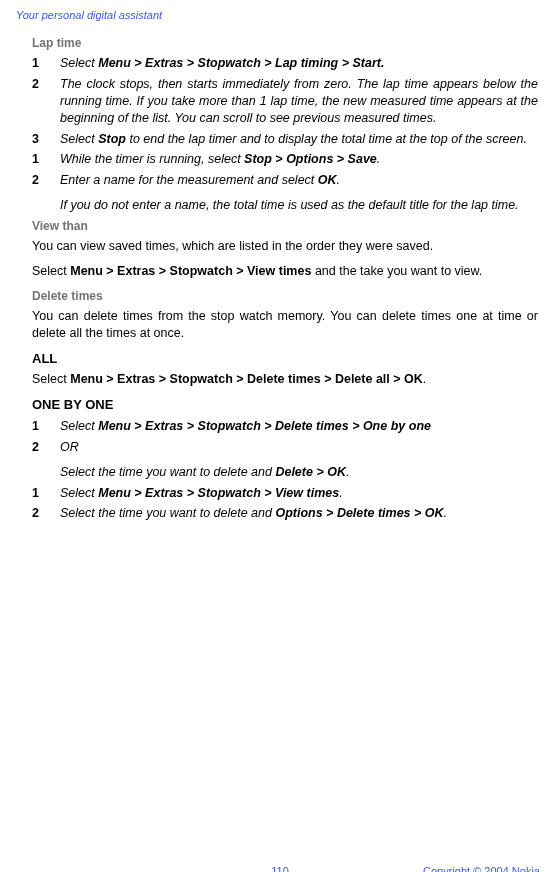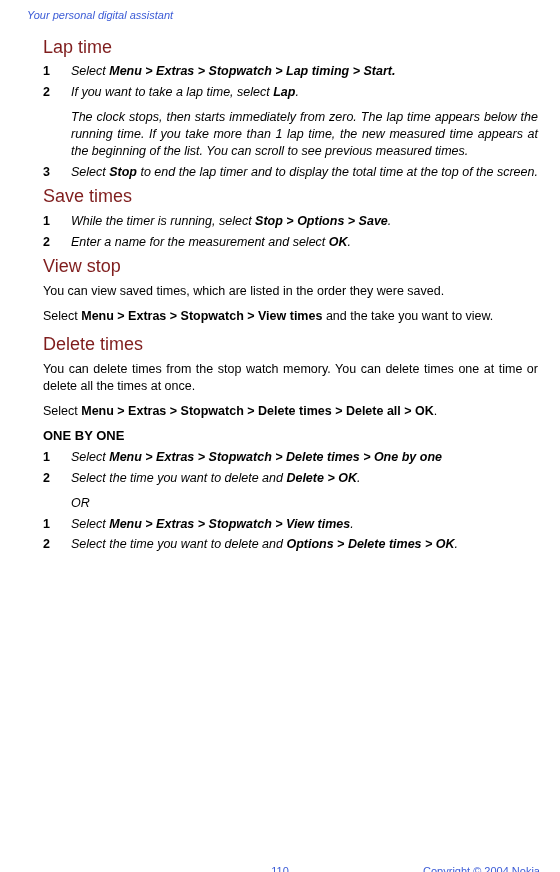--- a/index.html
+++ b/index.html
@@ -8,36 +8,36 @@
     font-family: Verdana, Geneva, sans-serif;
     font-size: 12.5px;
     line-height: 1.35;
     color: #000;
     width: 560px;
     height: 872px;
     position: relative;
     box-sizing: border-box;
   }
   .page {
-    padding: 8px 16px 30px 27px;
+    padding: 8px 16px 30px 16px;
   }
   .header {
     color: #3b5bd6;
     font-style: italic;
     font-size: 11px;
     margin-bottom: 12px;
   }
   .content {
     padding-left: 16px;
     padding-right: 6px;
   }
   h2 {
-    color: #7f1d1d;
-    font-weight: normal;
-    font-size: 18px;
+    color: #737373;
+    font-weight: bold;
+    font-size: 12px;
     margin: 2px 0 4px 0;
     font-family: Verdana, Geneva, sans-serif;
   }
   h2.first {
     margin-top: 0;
   }
   p {
     margin: 4px 0 8px 0;
     text-align: justify;
   }
@@ -102,71 +102,71 @@
     <div class="step">
       <div class="step-num">1</div>
       <div class="step-body">
         <p><span>Select </span><span class="bold">Menu &gt; Extras &gt; Stopwatch &gt; Lap timing &gt; Start.</span></p>
       </div>
     </div>
 
     <div class="step">
       <div class="step-num">2</div>
       <div class="step-body">
-        <p><span>If you want to take a lap time, select </span><span class="bold">Lap</span><span>.</span></p>
         <p>The clock stops, then starts immediately from zero. The lap time appears below the running time. If you take more than 1 lap time, the new measured time appears at the beginning of the list. You can scroll to see previous measured times.</p>
       </div>
     </div>
 
     <div class="step">
       <div class="step-num">3</div>
       <div class="step-body">
         <p><span>Select </span><span class="bold">Stop</span><span> to end the lap timer and to display the total time at the top of the screen.</span></p>
       </div>
     </div>
 
-    <h2>Save times</h2>
 
     <div class="step">
       <div class="step-num">1</div>
       <div class="step-body">
         <p><span>While the timer is running, select </span><span class="bold">Stop &gt; Options &gt; Save</span><span>.</span></p>
       </div>
     </div>
 
     <div class="step">
       <div class="step-num">2</div>
       <div class="step-body">
         <p><span>Enter a name for the measurement and select </span><span class="bold">OK</span><span>.</span></p>
+        <p>If you do not enter a name, the total time is used as the default title for the lap time.</p>
       </div>
     </div>
 
-    <h2>View stop</h2>
+    <h2>View than</h2>
     <p>You can view saved times, which are listed in the order they were saved.</p>
     <p><span>Select </span><span class="bold">Menu &gt; Extras &gt; Stopwatch &gt; View times</span><span> and the take you want to view.</span></p>
 
     <h2>Delete times</h2>
     <p>You can delete times from the stop watch memory. You can delete times one at time or delete all the times at once.</p>
 
+    <div class="subhead">ALL</div>
     <p><span>Select </span><span class="bold">Menu &gt; Extras &gt; Stopwatch &gt; Delete times &gt; Delete all &gt; OK</span><span>.</span></p>
 
     <div class="subhead">ONE BY ONE</div>
 
     <div class="step">
       <div class="step-num">1</div>
       <div class="step-body">
         <p><span>Select </span><span class="bold">Menu &gt; Extras &gt; Stopwatch &gt; Delete times &gt; One by one</span></p>
       </div>
     </div>
 
     <div class="step">
       <div class="step-num">2</div>
       <div class="step-body">
+        <p>OR</p>
         <p><span>Select the time you want to delete and </span><span class="bold">Delete &gt; OK</span><span>.</span></p>
-        <p>OR</p>
       </div>
     </div>
 
     <div class="step">
       <div class="step-num">1</div>
       <div class="step-body">
         <p><span>Select </span><span class="bold">Menu &gt; Extras &gt; Stopwatch &gt; View times</span><span>.</span></p>
       </div>
     </div>
 

